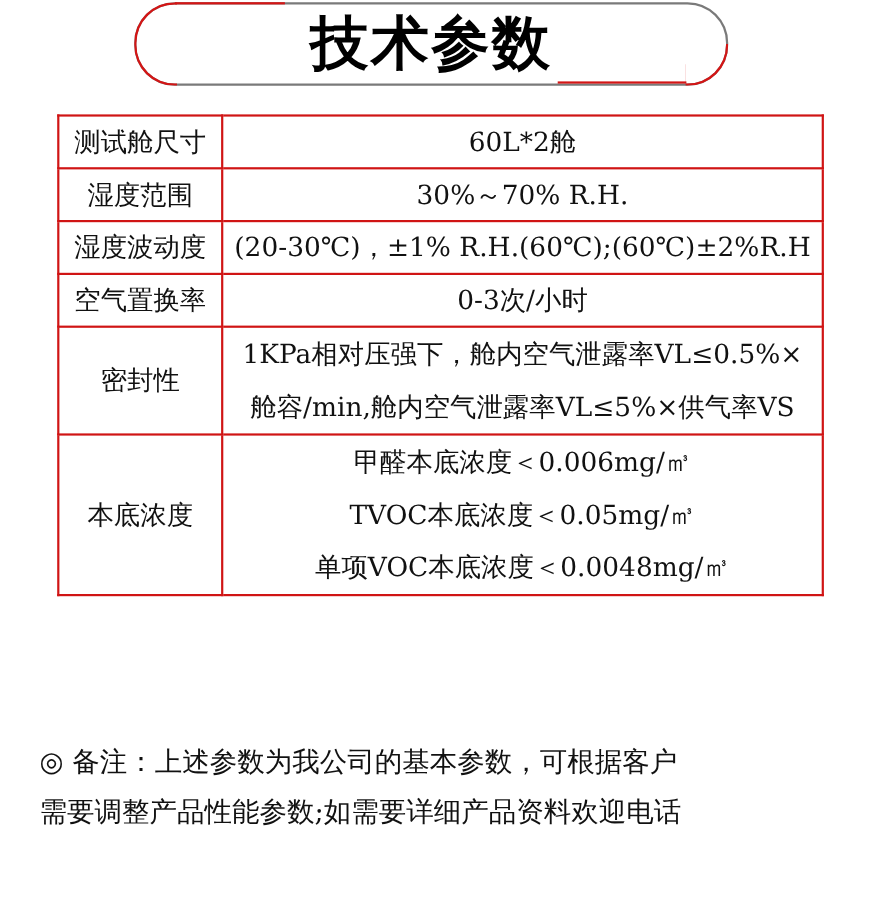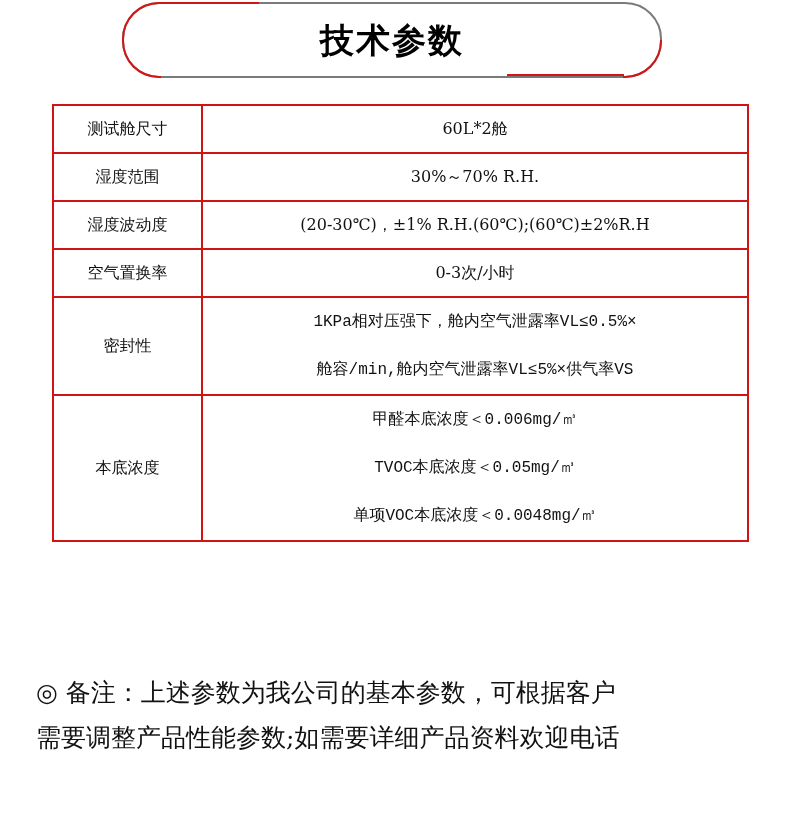--- a/index.html
+++ b/index.html
@@ -3,28 +3,28 @@
 <meta charset="utf-8">
 <style>
   html,body{margin:0;padding:0;background:#fff;}
   body{width:800px;height:834px;position:relative;overflow:hidden;font-family:"DejaVu Serif","Liberation Serif",serif;color:#111;}
   .title-wrap{position:absolute;left:122px;top:2px;width:538px;height:74px;}
   .pill{position:absolute;left:0;top:0;width:536px;height:72px;border-radius:37px;border:2px solid #7a7a7a;box-sizing:content-box;}
   .pill-red-left{position:absolute;left:0;top:0;width:37px;height:72px;border:2px solid #d41515;border-right:none;border-radius:37px 0 0 37px;}
   .pill-red-top{position:absolute;left:37px;top:0;width:100px;height:0;border-top:2px solid #d41515;}
   .pill-red-right{position:absolute;right:-2px;top:38px;width:37px;height:36px;border:2px solid #d41515;border-left:none;border-top:none;border-radius:0 0 37px 0;}
   .pill-red-bottom{position:absolute;left:385px;top:72px;width:117px;height:0;border-top:2px solid #d41515;}
-  .title{position:absolute;left:0;top:0;width:540px;height:76px;line-height:76px;text-align:center;font-family:"DejaVu Sans","Liberation Sans",sans-serif;font-weight:bold;font-size:34px;letter-spacing:2px;color:#000;}
+  .title{position:absolute;left:0;top:0;width:540px;height:76px;line-height:76px;text-align:center;font-family:"DejaVu Sans","Liberation Sans",sans-serif;font-weight:bold;font-size:53px;letter-spacing:2px;color:#000;}
   table{position:absolute;left:52px;top:104px;width:697px;border-collapse:collapse;}
-  td{border:2px solid #d01414;text-align:center;vertical-align:middle;font-size:16px;padding:0;}
+  td{border:2px solid #d01414;text-align:center;vertical-align:middle;font-size:24px;padding:0;}
   td.label{width:147px;}
   tr.h48{height:48px;}
   tr.h96{height:96px;}
   tr.h144{height:144px;}
-  .line{display:block;line-height:48px;font-family:Liberation Mono, monospace;}
+  .line{display:block;line-height:48px;}
   .note{position:absolute;left:36px;top:652px;width:730px;font-size:25px;line-height:45px;color:#111;margin-top:18px;}
 </style>
 </head>
 <body>
 
 <div class="title-wrap">
   <div class="pill"></div>
   <div class="pill-red-left"></div>
   <div class="pill-red-top"></div>
   <div class="pill-red-right"></div>

